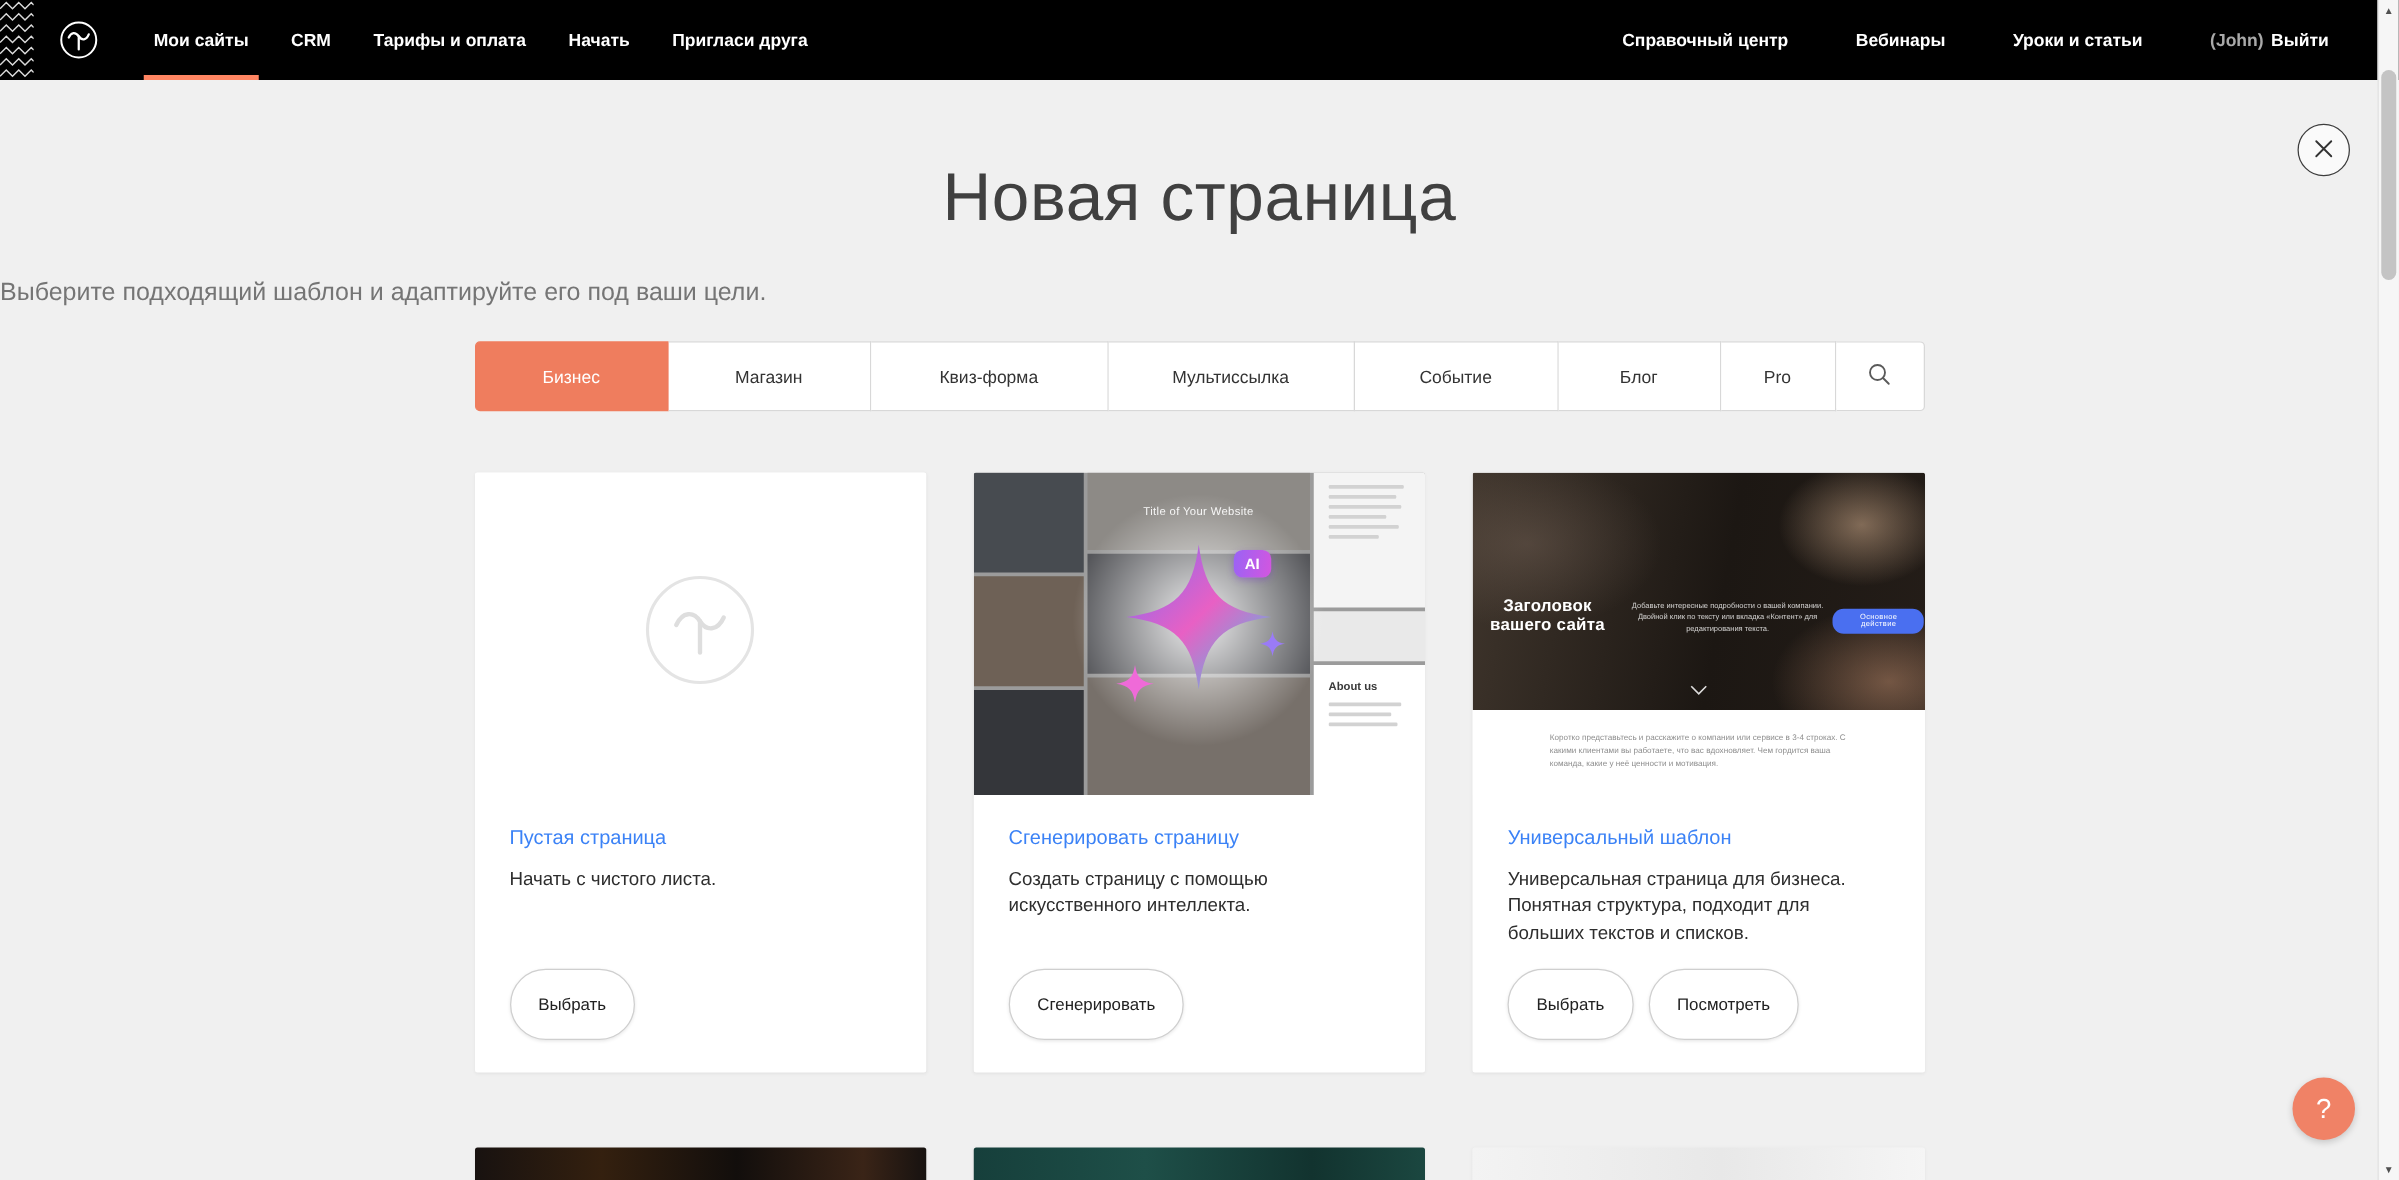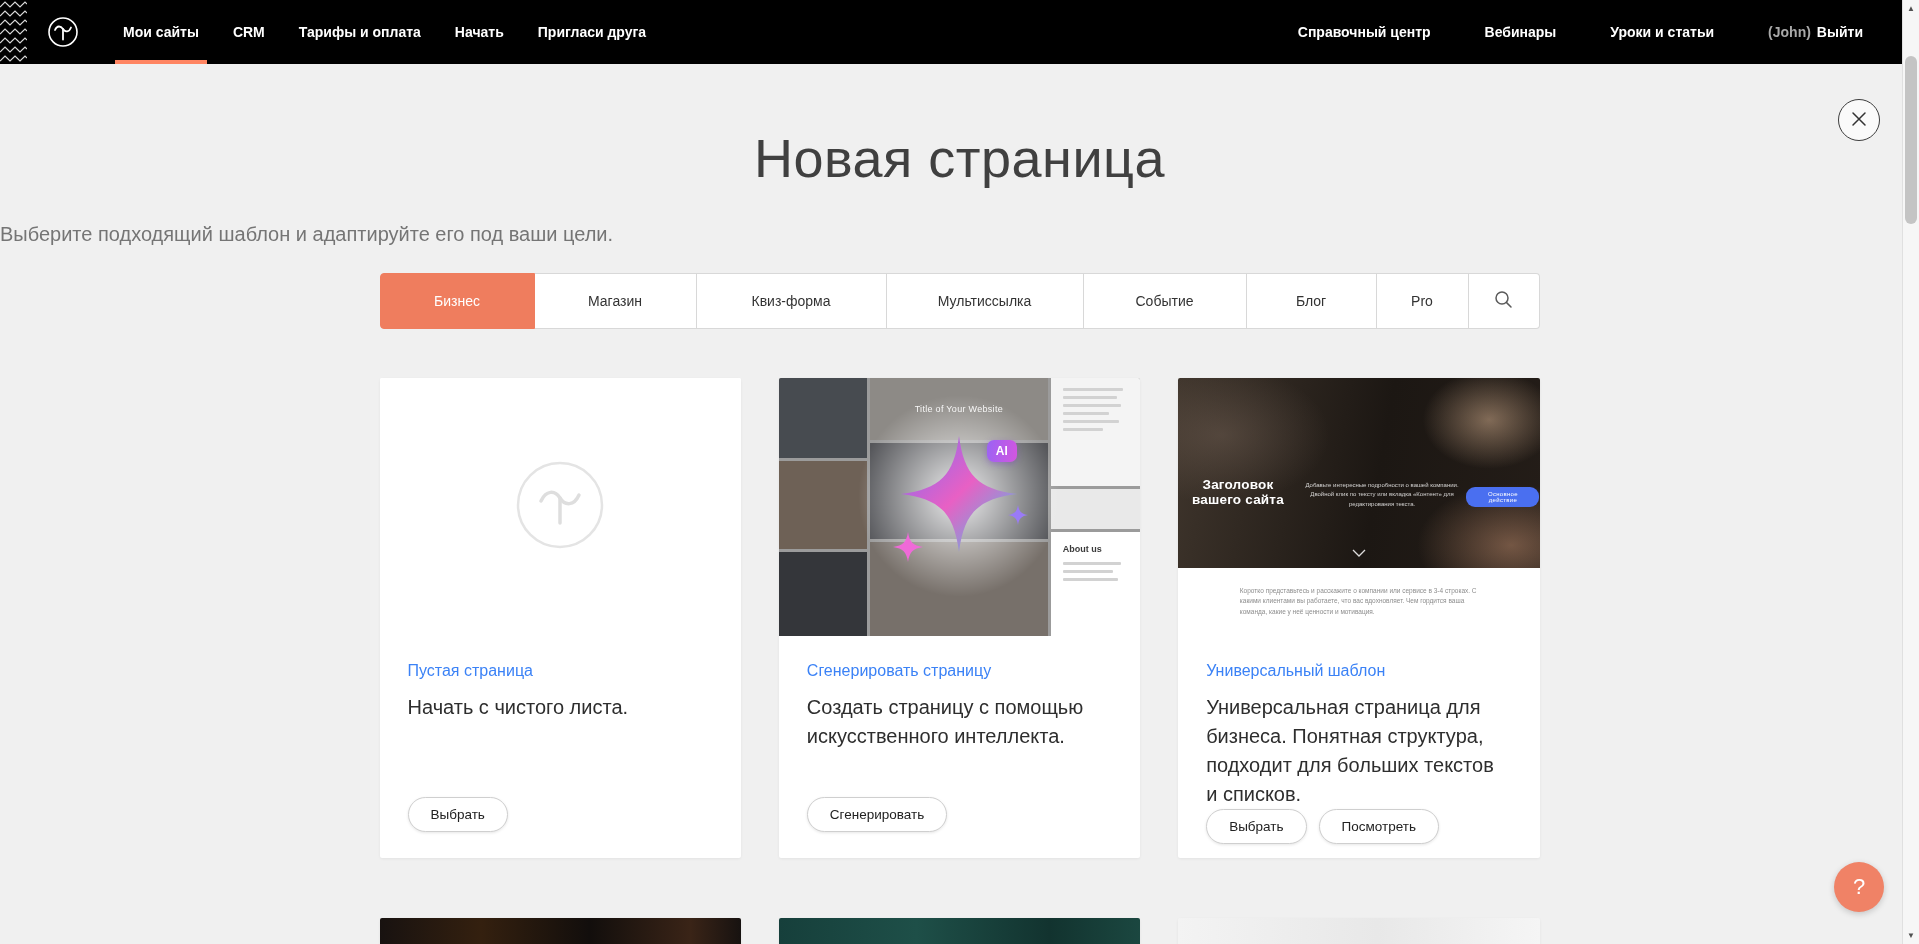--- a/index.html
+++ b/index.html
@@ -54,24 +54,24 @@
 
   
   .grid { margin-top:49px; display:grid; grid-template-columns:repeat(3,1fr); gap:38px; }
   .card {
     background:#fff; height:480px; display:flex; flex-direction:column;
     border-radius:2px; box-shadow:0 1px 3px rgba(0,0,0,.06); overflow:hidden;
   }
   .card-media { height:258px; flex:none; position:relative; overflow:hidden; }
   .card-body { flex:1; padding:26px 28px; display:flex; flex-direction:column; }
   .card-title { font-size:16px; font-weight:400; color:#3b82f6; }
-  .card-desc { margin-top:13px; font-size:20px; color:#2e2e2e; line-height:1.45; max-width:300px; }
+  .card-desc { margin-top:13px; font-size:15px; color:#2e2e2e; line-height:1.45; max-width:300px; }
   .card-buttons { margin-top:auto; display:flex; gap:12px; }
   .pill-btn {
-    padding:9px 22px; border:1px solid #cfcfcf; border-radius:999px; background:#fff;
+    padding:20px 22px; border:1px solid #cfcfcf; border-radius:999px; background:#fff;
     font-size:13.5px; color:#222; cursor:pointer; font-family:inherit;
     box-shadow:0 1px 3px rgba(0,0,0,.10);
   }
 
   
   .blank-media { display:flex; align-items:center; justify-content:center; background:#fff; }
 
   
   .collage { background:#9b9b9b; }
   .tile { position:absolute; }

